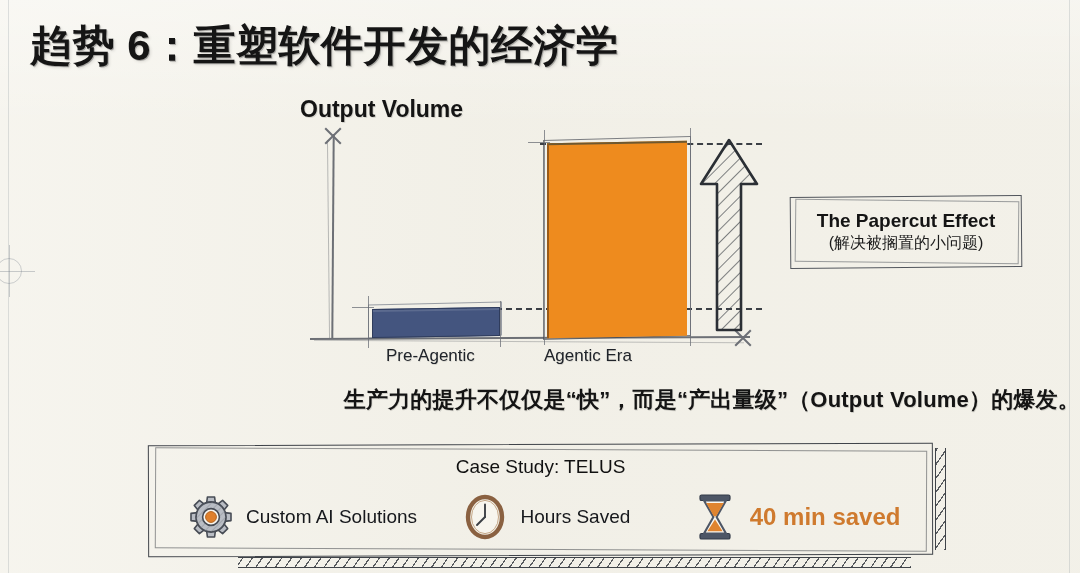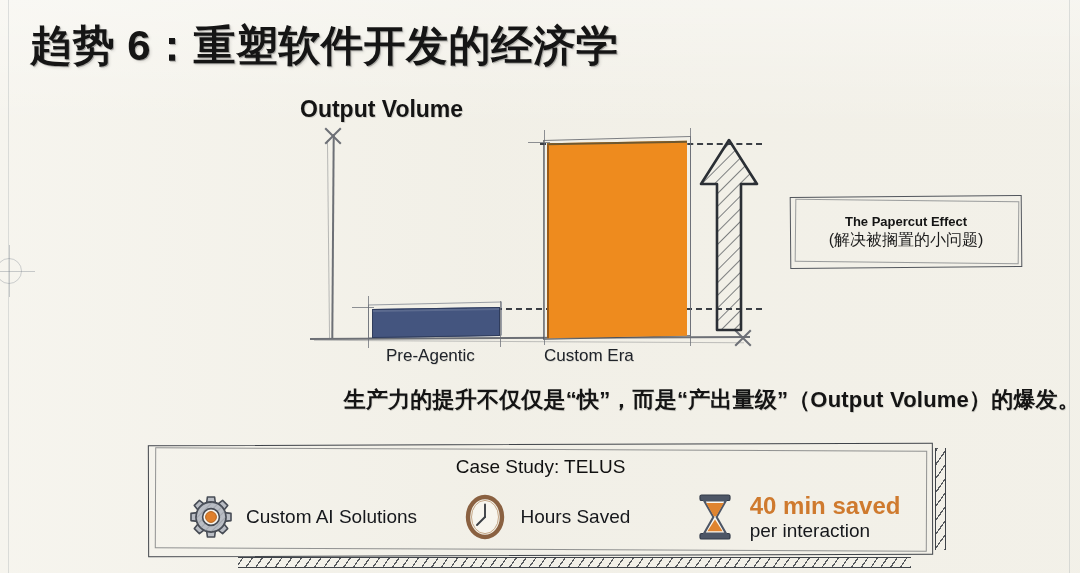--- a/index.html
+++ b/index.html
@@ -240,21 +240,21 @@
   #papercut-text {
     position: absolute;
     inset: 0;
     display: flex;
     flex-direction: column;
     align-items: center;
     justify-content: center;
     gap: 1px;
   }
   #papercut-title {
-    font-size: 13px;
+    font-size: 19px;
     font-weight: bold;
     color: #141414;
     white-space: nowrap;
   }
   #papercut-sub {
     font-size: 16px;
     color: #1b1b1b;
     white-space: nowrap;
   }
 
@@ -391,21 +391,21 @@
     <svg id="arrow" viewBox="0 0 62 200">
       <defs>
         <pattern id="hatchPat" width="9" height="9" patternUnits="userSpaceOnUse" patternTransform="rotate(45)">
           <line x1="0" y1="0" x2="0" y2="9" stroke="#3c4046" stroke-width="1.3"></line>
         </pattern>
       </defs>
       <polygon points="31,4 59,48 43,48 43,194 19,194 19,48 3,48" fill="url(#hatchPat)" stroke="#2b2f35" stroke-width="2.6" stroke-linejoin="round"></polygon>
     </svg>
 
     <div class="bar-label" id="label-pre">Pre-Agentic</div>
-    <div class="bar-label" id="label-agentic">Custom Era</div>
+    <div class="bar-label" id="label-agentic">Agentic Era</div>
   </div>
 
   <div id="papercut">
     <div id="papercut-frame-outer"></div>
     <div id="papercut-frame-inner"></div>
     <div id="papercut-text">
       <div id="papercut-title">The Papercut Effect</div>
       <div id="papercut-sub">(解决被搁置的小问题)</div>
     </div>
   </div>
@@ -472,20 +472,19 @@
           <svg width="40" height="48" viewBox="0 0 40 48">
             <rect x="5" y="2" width="30" height="5.5" rx="1.6" fill="#4d5666" stroke="#333b49" stroke-width="1.2"></rect>
             <rect x="5" y="40.5" width="30" height="5.5" rx="1.6" fill="#4d5666" stroke="#333b49" stroke-width="1.2"></rect>
             <path d="M9,7.5 L31,7.5 L21.6,24 L31,40.5 L9,40.5 L18.4,24 Z" fill="#faf8f1" stroke="#4d5666" stroke-width="2.1" stroke-linejoin="round"></path>
             <path d="M11.2,10 L28.8,10 L21.2,23.2 L18.8,23.2 Z" fill="#df8430"></path>
             <path d="M20,26.4 L27.6,38.2 L12.4,38.2 Z" fill="#df8430"></path>
           </svg>
         </div>
         <div class="stat-text">
           <span class="stat-value">40 min saved</span>
-          <span class="stat-label">per interaction</span>
         </div>
       </div>
 
     </div>
   </div>
 
 </div>
 
 </body></html>

